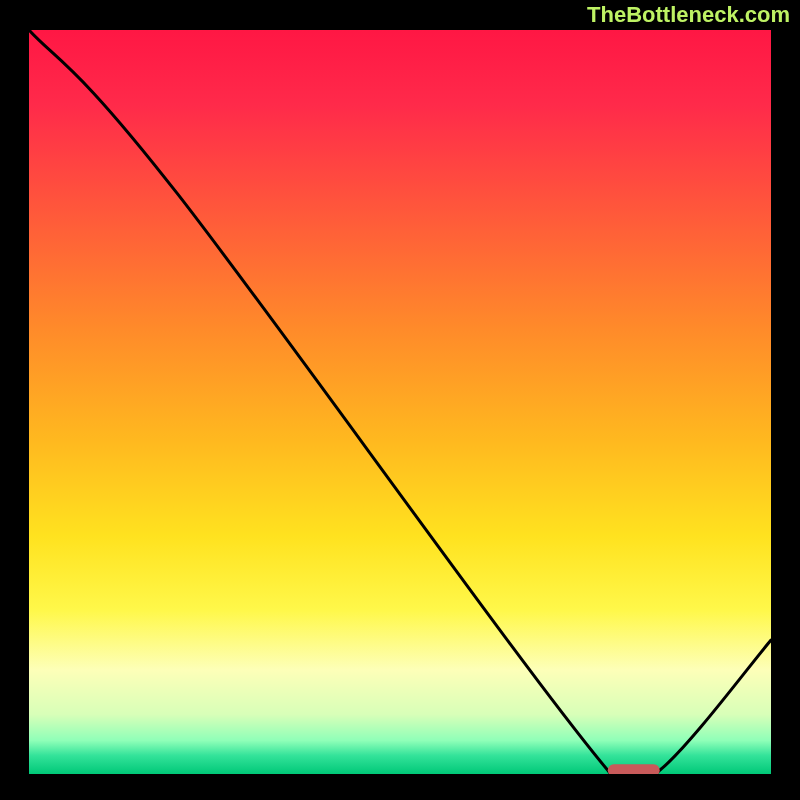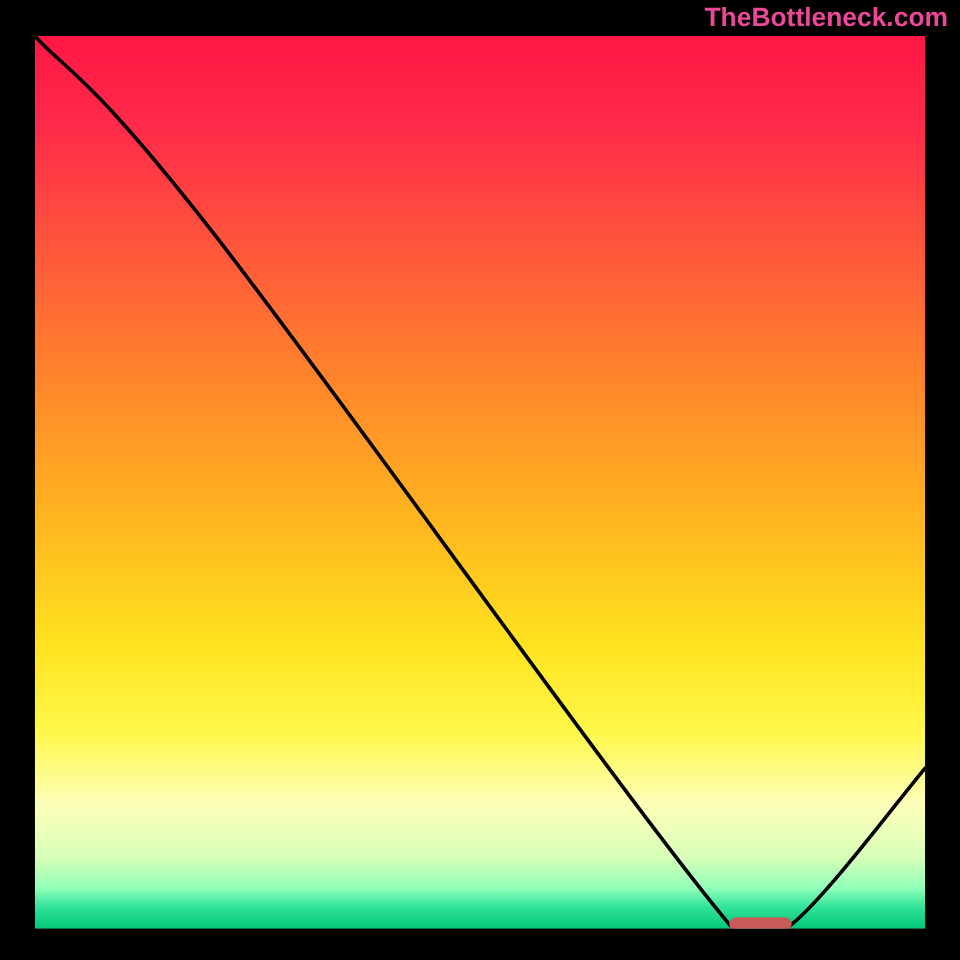--- a/index.html
+++ b/index.html
@@ -11,21 +11,21 @@
     overflow: hidden;
     position: relative;
   }
   .attribution {
     position: absolute;
     top: 2px;
     right: 10px;
     font-family: Arial, Helvetica, sans-serif;
     font-size: 22px;
     font-weight: bold;
-    color: #ec4899;
+    color: #bef264;
     z-index: 10;
   }
   .plot-container {
     position: absolute;
     left: 29px;
     top: 30px;
     width: 742px;
     height: 744px;
   }
   svg {

